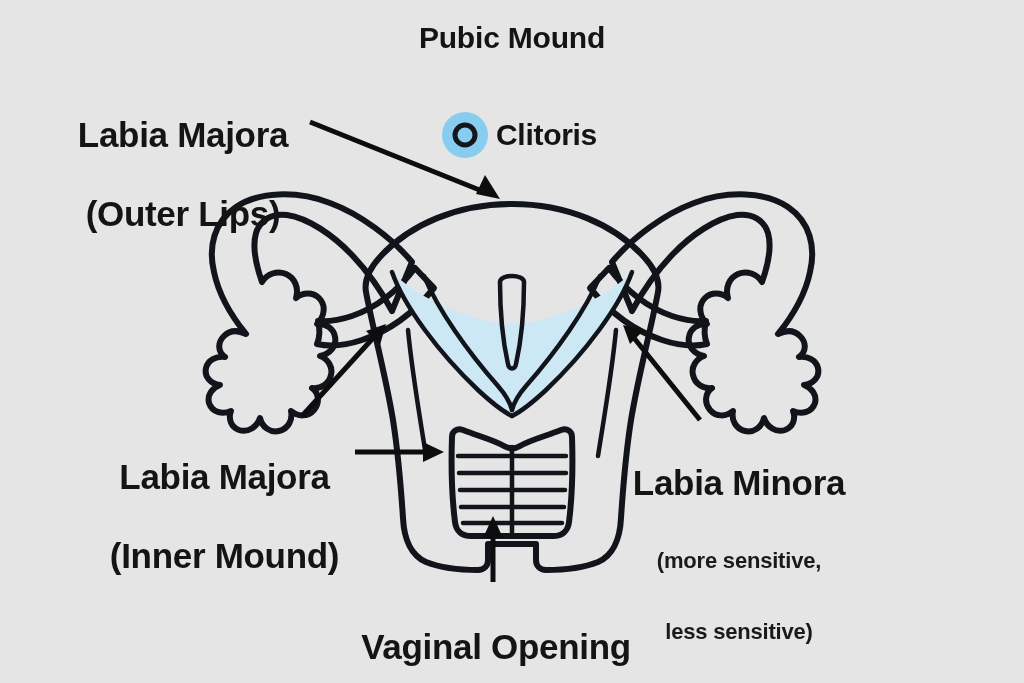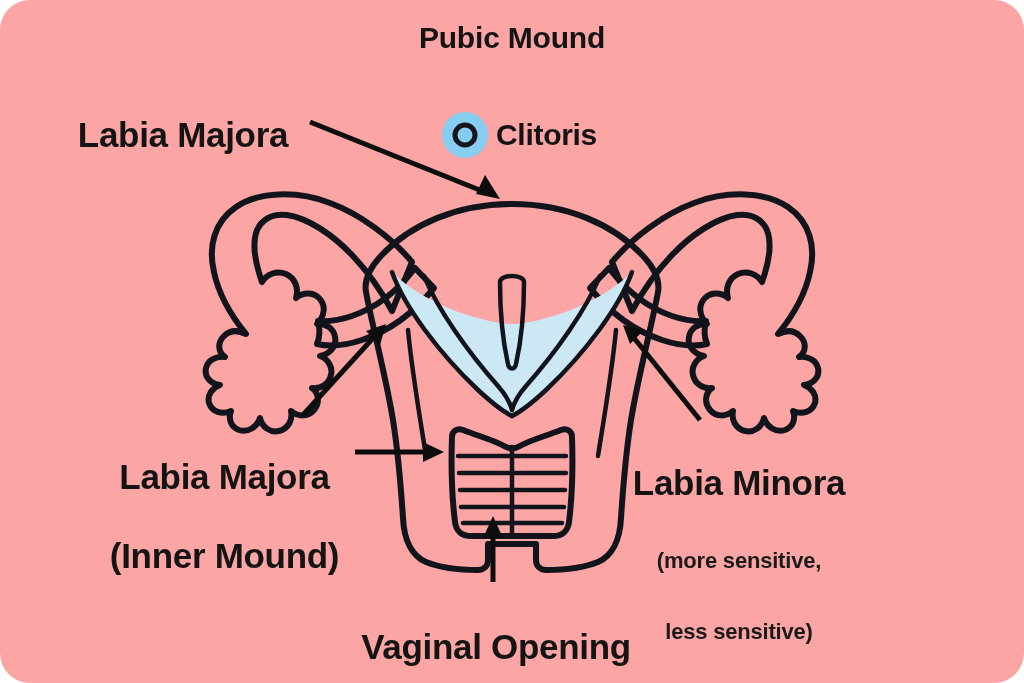--- a/index.html
+++ b/index.html
@@ -8,23 +8,22 @@
     padding: 0;
     background: #ffffff;
   }
   body {
     font-family: "Liberation Sans", sans-serif;
   }
   #page {
     position: relative;
     width: 1024px;
     height: 683px;
-    background: #fca5a5;
+    background: #e5e5e5;
     overflow: hidden;
-    border-radius: 30px;
   }
   #diagram-svg {
     position: absolute;
     left: 0;
     top: 0;
     width: 1024px;
     height: 683px;
   }
   .lbl {
     position: absolute;
@@ -325,20 +324,21 @@
     <g>
       <line class="arrow-line" x1="493" y1="582" x2="493" y2="536"></line>
       <polygon class="arrow-head" points="493,516 503,538 483,538"></polygon>
     </g>
   </svg>
 
   <div class="lbl title-text" id="title-pubic-mound">Pubic Mound</div>
 
   <div class="lbl" id="label-outer-lips">
     <div class="heading-text">Labia Majora</div>
+    <div class="heading-text">(Outer Lips)</div>
   </div>
 
   <div class="lbl" id="label-clitoris-group">
     <div id="clitoris-marker"></div>
     <div id="label-clitoris-text">Clitoris</div>
   </div>
 
   <div class="lbl" id="label-inner-lips">
     <div class="heading-text">Labia Majora</div>
     <div class="heading-text">(Inner Mound)</div>

